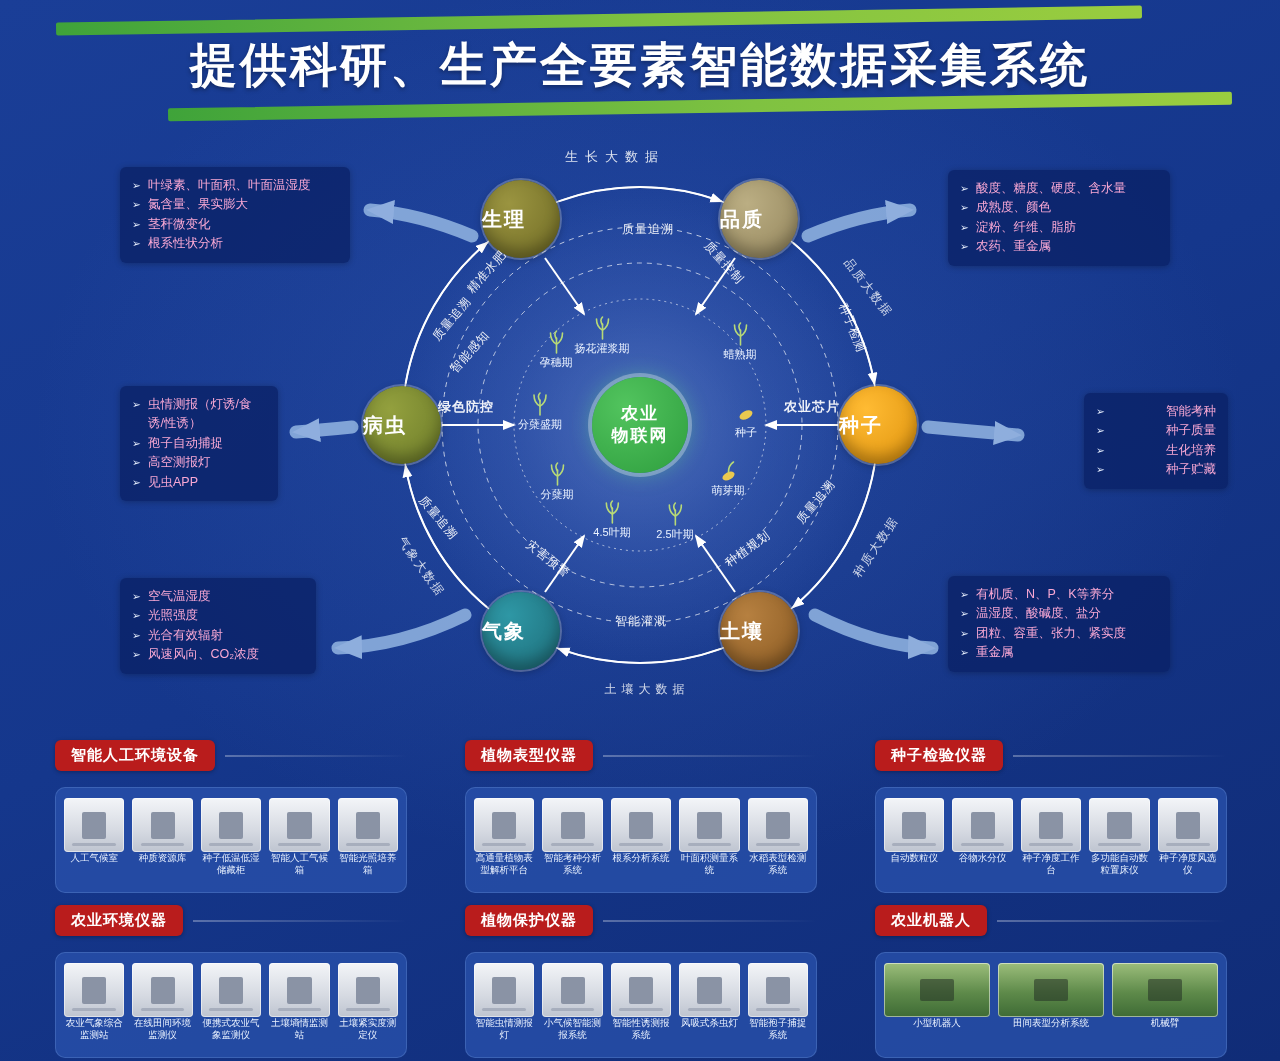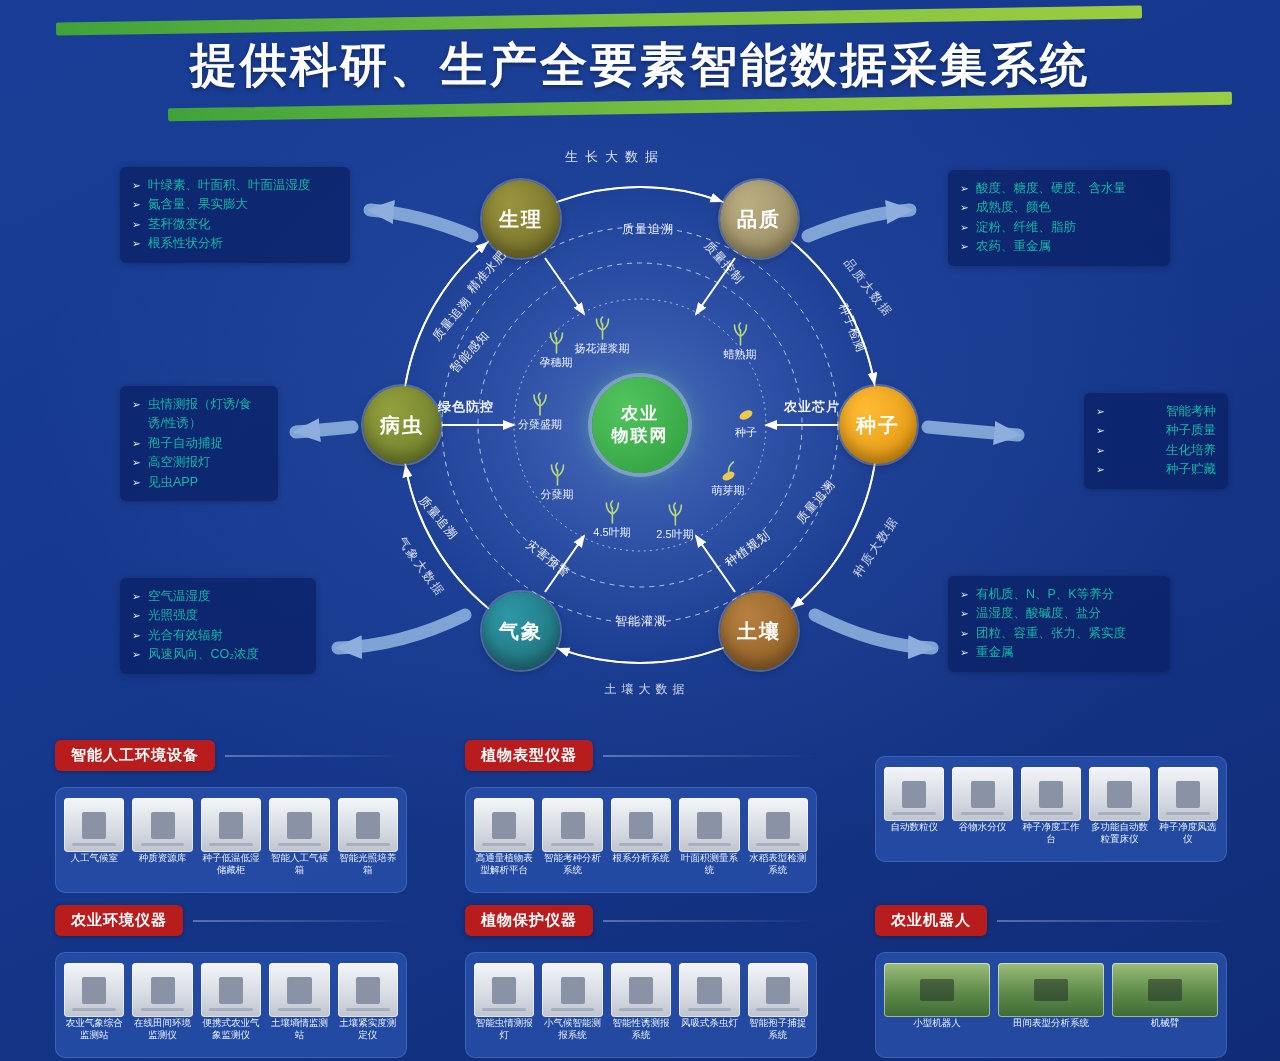--- a/index.html
+++ b/index.html
@@ -17,37 +17,37 @@
   .hdr-stripe { position:absolute; height:13px; border-radius:2px;
     background:linear-gradient(90deg,#3FA33A,#7FC241 55%,#9ACD3F); }
   .stripe-top { left:56px; top:14px; width:1086px; transform:rotate(-0.9deg); }
   .stripe-bottom { left:168px; top:100px; width:1064px; transform:rotate(-0.9deg); }
   .page-title { position:absolute; top:34px; left:0; width:100%; text-align:center;
     font-size:47px; font-weight:bold; letter-spacing:3px; color:#fff;
     text-shadow:0 2px 4px rgba(0,0,0,.35); }
   
   .ring-svg { position:absolute; left:0; top:0; pointer-events:none; }
   .node { position:absolute; width:78px; height:78px; border-radius:50%;
-    display:flex; align-items:center; justify-content:center;
+    display:flex; align-items:center; justify-content:flex-start;
     font-size:20px; font-weight:bold; letter-spacing:2px; color:#fff;
     box-shadow: inset 0 -8px 14px rgba(0,0,0,.28), 0 0 0 2px rgba(255,255,255,.25), 0 2px 8px rgba(0,0,0,.3); }
   .node-physiology { background:radial-gradient(circle at 35% 30%, #9A9440, #6F6A24); }
   .node-quality    { background:radial-gradient(circle at 35% 30%, #BBAE83, #92845B); }
   .node-seed       { background:radial-gradient(circle at 35% 30%, #FFBB33, #DE920C); }
   .node-soil       { background:radial-gradient(circle at 35% 30%, #B68040, #8A5A22); }
   .node-weather    { background:radial-gradient(circle at 35% 30%, #2E97A5, #1D6B77); }
   .node-pest       { background:radial-gradient(circle at 35% 30%, #93A03E, #6B7A28);font-family:Liberation Mono, monospace; }
   .center-node { position:absolute; left:592px; top:377px; width:96px; height:96px; border-radius:50%;
     background:radial-gradient(circle at 35% 30%, #52C45E, #2E9E3E);
     display:flex; flex-direction:column; align-items:center; justify-content:center;
     font-size:17px; font-weight:bold; letter-spacing:2px; line-height:1.3;
     box-shadow:0 0 0 4px rgba(255,255,255,.3), 0 0 22px rgba(90,220,130,.45); }
   .callout { position:absolute; background:rgba(10,32,100,.75); border-radius:6px;
     padding:9px 12px; box-shadow:0 1px 6px rgba(0,0,0,.25); }
-  .c-item { position:relative; color:#14b8a6; font-size:12.5px; line-height:1.55; padding-left:16px; }
+  .c-item { position:relative; color:#f9a8d4; font-size:12.5px; line-height:1.55; padding-left:16px; }
   .c-item::before { content:"➢"; position:absolute; left:0; top:1px; font-size:10.5px; color:#E8F0FF; }
   .stage { position:absolute; transform:translateX(-50%); display:flex; flex-direction:column;
     align-items:center; gap:1px; }
   .stage-label { font-size:11px; color:#EAF2FF; white-space:nowrap; }
   .olabel { position:absolute; font-size:12px; letter-spacing:1px; color:rgba(255,255,255,.92);
     white-space:nowrap; }
   .olabel-big { font-size:13px; letter-spacing:7px; color:rgba(255,255,255,.85); }
   .olabel-outer { color:rgba(255,255,255,.8); letter-spacing:2px; }
   .olabel-bold { font-weight:bold; font-size:13px; }
   
@@ -336,20 +336,23 @@
         <div class="product-label">叶面积测量系统</div>
       </div>
     <div class="product">
         <div class="product-img"></div>
         <div class="product-label">水稻表型检测系统</div>
       </div>
   </div>
 </section>
 
 <section class="panel" style="left:875px; top:740px;">
+  <div class="panel-head">
+    <span class="panel-title">种子检验仪器</span>
+  </div>
   <div class="panel-body">
     <div class="product">
         <div class="product-img"></div>
         <div class="product-label">自动数粒仪</div>
       </div>
     <div class="product">
         <div class="product-img"></div>
         <div class="product-label">谷物水分仪</div>
       </div>
     <div class="product">

